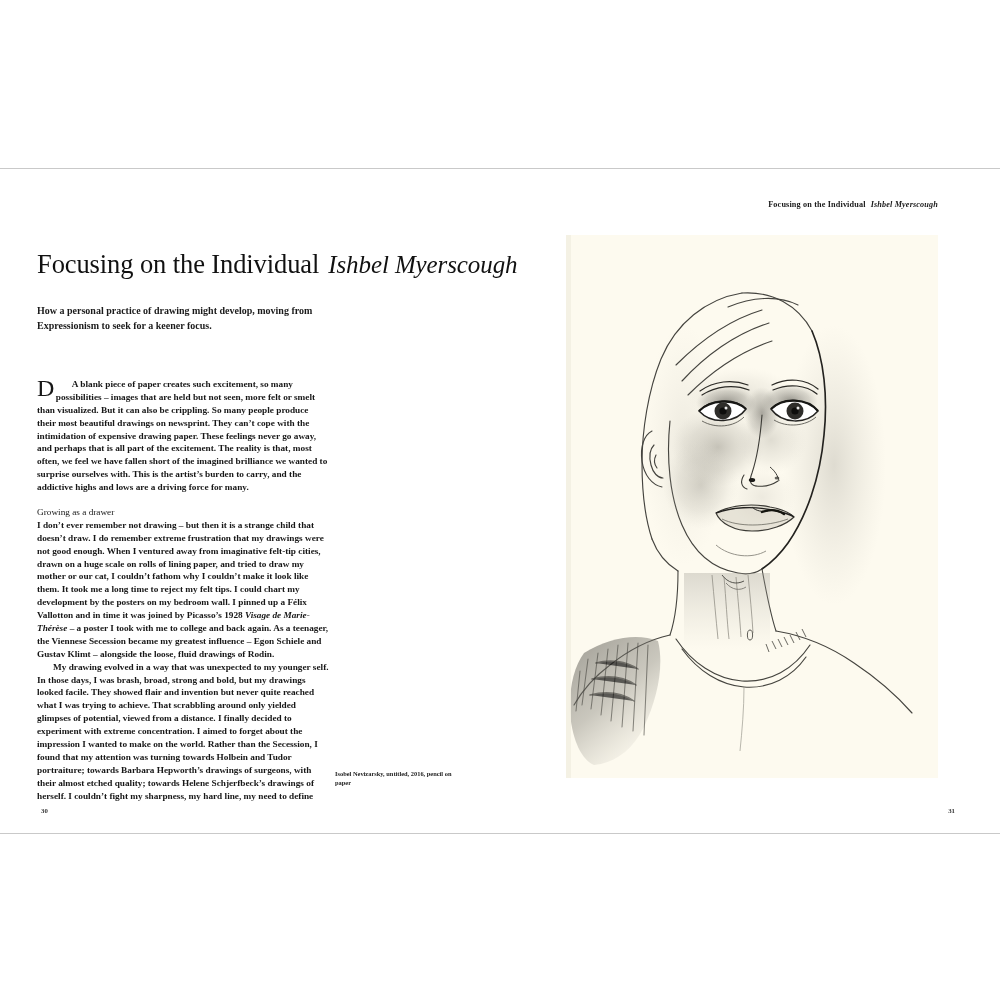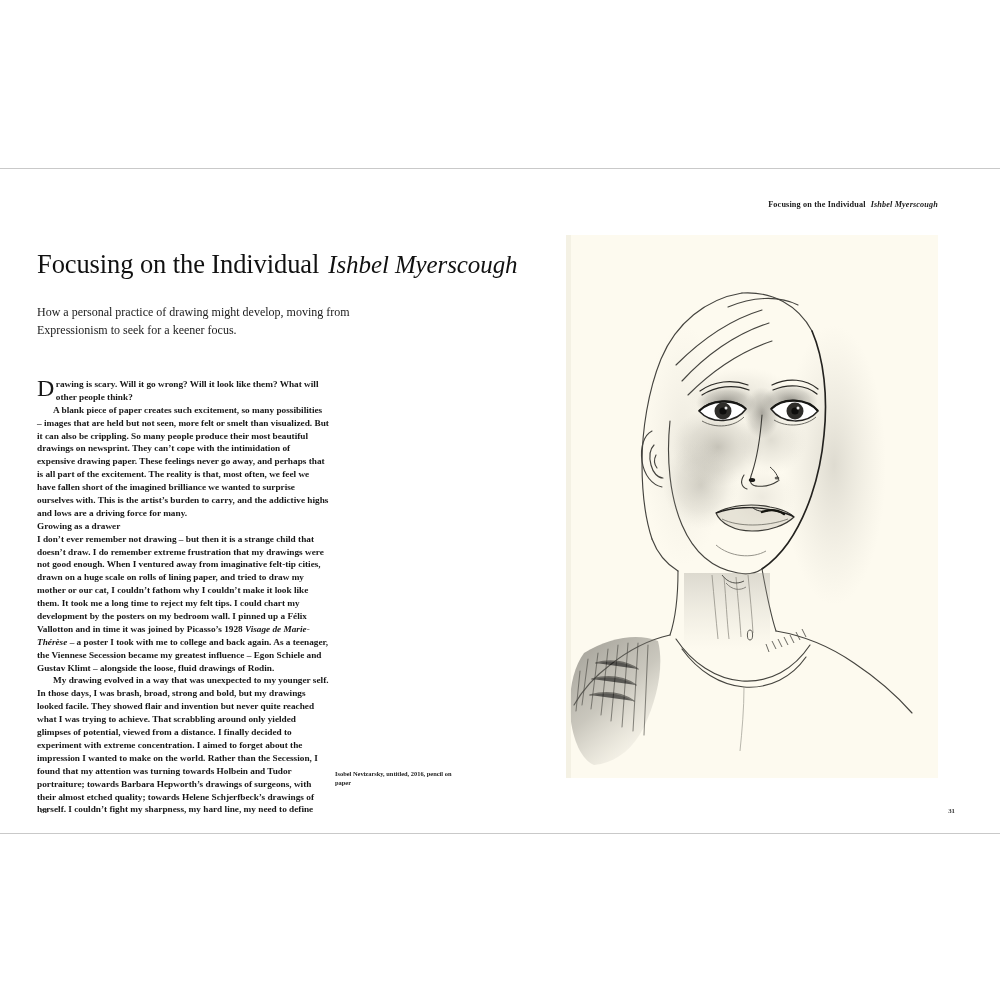--- a/index.html
+++ b/index.html
@@ -81,43 +81,43 @@
     font-size: 25px;
     margin-left: 9px;
   }
 
   
   #standfirst {
     position: absolute;
     left: 37px;
     top: 125px;
     width: 330px;
-    font-size: 12px;
-    font-weight: 400;
+    font-size: 10px;
+    font-weight: 700;
     line-height: 1.52;
     color: #1a1a1a;
   }
 
   
   #body-column {
     position: absolute;
     left: 37px;
     top: 200px;
     width: 292px;
     font-size: 9.25px;
     line-height: 1.395;
     font-weight: 700;
     color: #171717;
     text-align: left;
   }
   #body-column p { margin: 0; }
   #body-column p.indent { text-indent: 16px; }
   #body-column .sec-head {
-    font-weight: 700;
-    margin-top: 0;
+    font-weight: 400;
+    margin-top: 12px;
     margin-bottom: 0px;
   }
   #body-column i, #body-column em { font-style: italic; }
 
   
   .dropcap {
     float: left;
     font-size: 24px;
     line-height: 0.82;
     font-weight: 400;
@@ -172,21 +172,21 @@
       <div id="title-block">
         <div id="article-title">
           <span>Focusing on the Individual</span><span id="article-author">Ishbel Myerscough</span>
         </div>
       </div>
 
       <div id="standfirst">How a personal practice of drawing might develop, moving from Expressionism to seek for a keener focus.</div>
 
       <div id="body-column">
 
-        <p><span class="dropcap">D</span><span>rawing is scary. Will it go wrong? Will it look like them? What will other people think?</span></p>
+        <p><span class="dropcap">D</span></p>
 
         <p class="indent">A blank piece of paper creates such excitement, so many possibilities – images that are held but not seen, more felt or smelt than visualized. But it can also be crippling. So many people produce their most beautiful drawings on newsprint. They can’t cope with the intimidation of expensive drawing paper. These feelings never go away, and perhaps that is all part of the excitement. The reality is that, most often, we feel we have fallen short of the imagined brilliance we wanted to surprise ourselves with. This is the artist’s burden to carry, and the addictive highs and lows are a driving force for many.</p>
 
         <p class="sec-head">Growing as a drawer</p>
 
         <p><span>I don’t ever remember not drawing – but then it is a strange child that doesn’t draw. I do remember extreme frustration that my drawings were not good enough. When I ventured away from imaginative felt-tip cities, drawn on a huge scale on rolls of lining paper, and tried to draw my mother or our cat, I couldn’t fathom why I couldn’t make it look like them. It took me a long time to reject my felt tips. I could chart my development by the posters on my bedroom wall. I pinned up a Félix Vallotton and in time it was joined by Picasso’s 1928 </span><i>Visage de Marie-Thérèse</i><span> – a poster I took with me to college and back again. As a teenager, the Viennese Secession became my greatest influence – Egon Schiele and Gustav Klimt – alongside the loose, fluid drawings of Rodin.</span></p>
 
         <p class="indent">My drawing evolved in a way that was unexpected to my younger self. In those days, I was brash, broad, strong and bold, but my drawings looked facile. They showed flair and invention but never quite reached what I was trying to achieve. That scrabbling around only yielded glimpses of potential, viewed from a distance. I finally decided to experiment with extreme concentration. I aimed to forget about the impression I wanted to make on the world. Rather than the Secession, I found that my attention was turning towards Holbein and Tudor portraiture; towards Barbara Hepworth’s drawings of surgeons, with their almost etched quality; towards Helene Schjerfbeck’s drawings of herself. I couldn’t fight my sharpness, my hard line, my need to define</p>
 
       </div>

